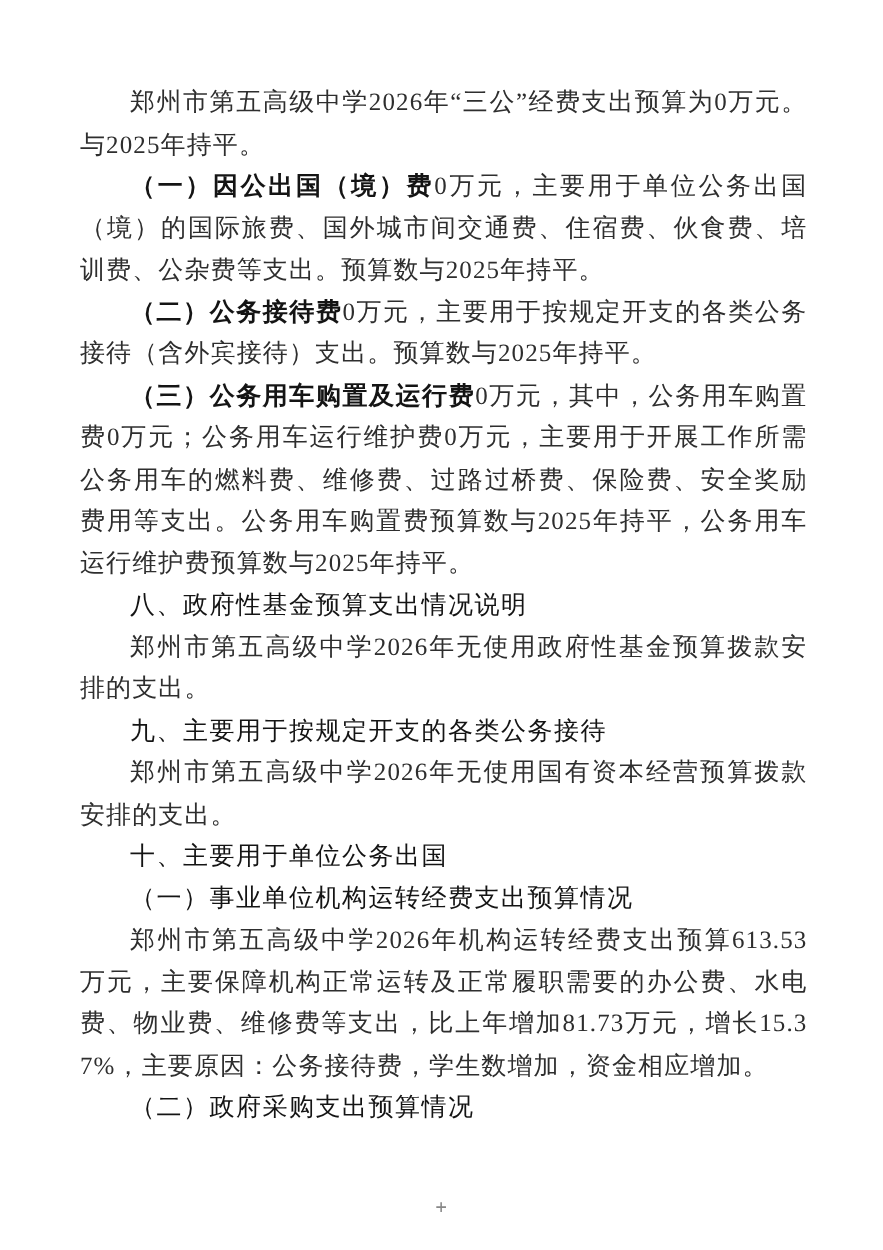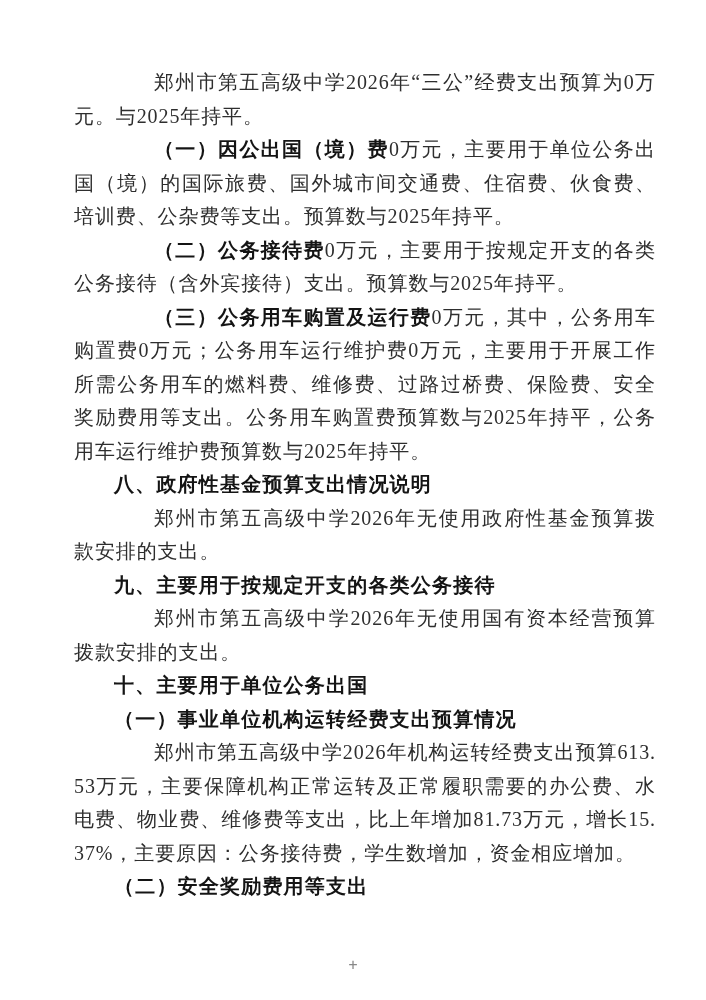--- a/index.html
+++ b/index.html
@@ -10,48 +10,47 @@
   .page {
     position: relative;
     width: 706px;
     height: 1000px;
     background: #ffffff;
     overflow: hidden;
     font-family: "Liberation Serif", "DejaVu Serif", serif;
   }
   .content {
     position: absolute;
-    left: 74px;
+    left: 64px;
     top: 66px;
     width: 582px;
   }
   .content p {
     margin: 0;
     padding: 0;
     font-size: 20px;
     line-height: 33.5px;
     color: #2e2e2e;
     text-align: justify;
     text-justify: inter-character;
     text-indent: 2em;
     letter-spacing: 0.045em;
     word-break: break-all;
   }
   .content p.heading {
     font-family: "Liberation Sans", "DejaVu Sans", sans-serif;
-    font-weight: 700;
+    font-weight: 400;
     color: #141414;
     text-align: left;
     letter-spacing: 0.06em;
   }
   .content p b.lead {
     font-family: "Liberation Sans", "DejaVu Sans", sans-serif;
     font-weight: 700;
     color: #141414;
-    margin-left: 40px;
   }
   .footer-mark {
     position: absolute;
     left: 0;
     right: 0;
     top: 956px;
     text-align: center;
     font-size: 15px;
     color: #888888;
     font-family: "DejaVu Sans Mono", monospace;
@@ -79,18 +78,18 @@
     <p class="heading"><span>九、主要用于按规定开支的各类公务接待</span></p>
 
     <p><b class="lead"></b><span>郑州市第五高级中学2026年无使用国有资本经营预算拨款安排的支出。</span></p>
 
     <p class="heading"><span>十、主要用于单位公务出国</span></p>
 
     <p class="heading"><span>（一）事业单位机构运转经费支出预算情况</span></p>
 
     <p><b class="lead"></b><span>郑州市第五高级中学2026年机构运转经费支出预算613.53万元，主要保障机构正常运转及正常履职需要的办公费、水电费、物业费、维修费等支出，比上年增加81.73万元，增长15.37%，主要原因：公务接待费，学生数增加，资金相应增加。</span></p>
 
-    <p class="heading"><span>（二）安全奖励费用等支出</span></p>
+    <p class="heading"><span>（二）政府采购支出预算情况</span></p>
 
   </div>
 
   <div class="footer-mark">+</div>
 </div>
 
 </body></html>

